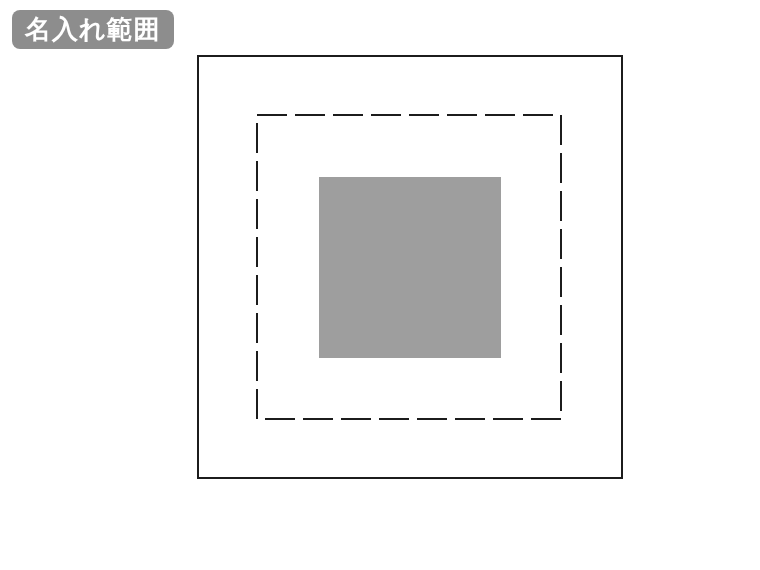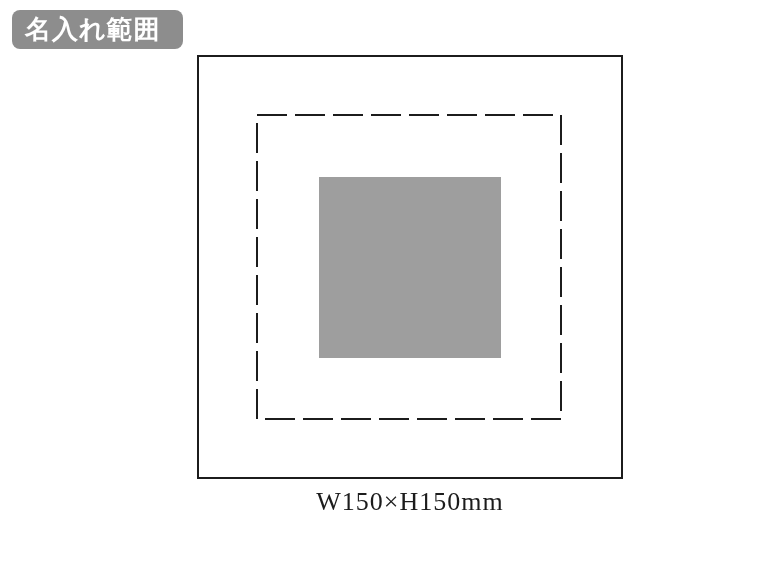--- a/index.html
+++ b/index.html
@@ -18,21 +18,21 @@
   
   .badge {
     position: absolute;
     left: 12px;
     top: 10px;
     background: #8d8d8d;
     color: #ffffff;
     font-weight: bold;
     font-size: 26px;
     line-height: 1;
-    padding: 6px 22px 7px 13px;
+    padding: 6px 13px 7px 13px;
     border-radius: 8px;
     letter-spacing: 1px;
     white-space: nowrap;
   }
 
   
   .outer-square {
     position: absolute;
     left: 197px;
     top: 55px;
@@ -90,14 +90,13 @@
 
 <div class="outer-square"></div>
 
 <svg class="dashed-rect-svg" viewBox="0 0 306 306" xmlns="http://www.w3.org/2000/svg">
   <rect x="1" y="1" width="304" height="304" fill="none" stroke="#1c1c1c" stroke-width="2" stroke-dasharray="30 8"></rect>
 </svg>
 
 <div class="print-area"></div>
 
 <div class="caption">
-  <div class="size">W150×H150mm</div>
 </div>
 
 </body></html>

